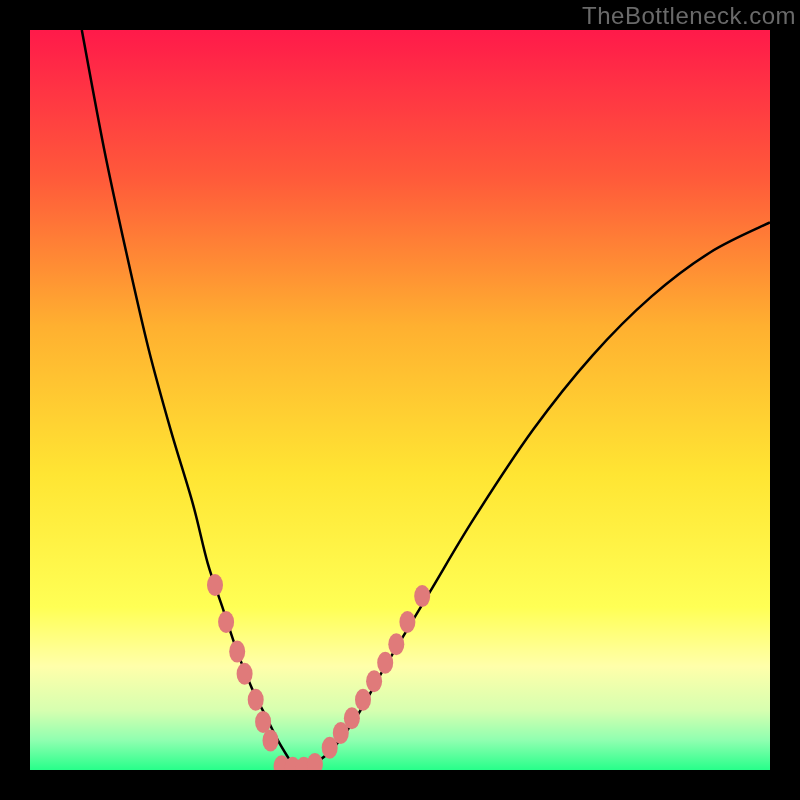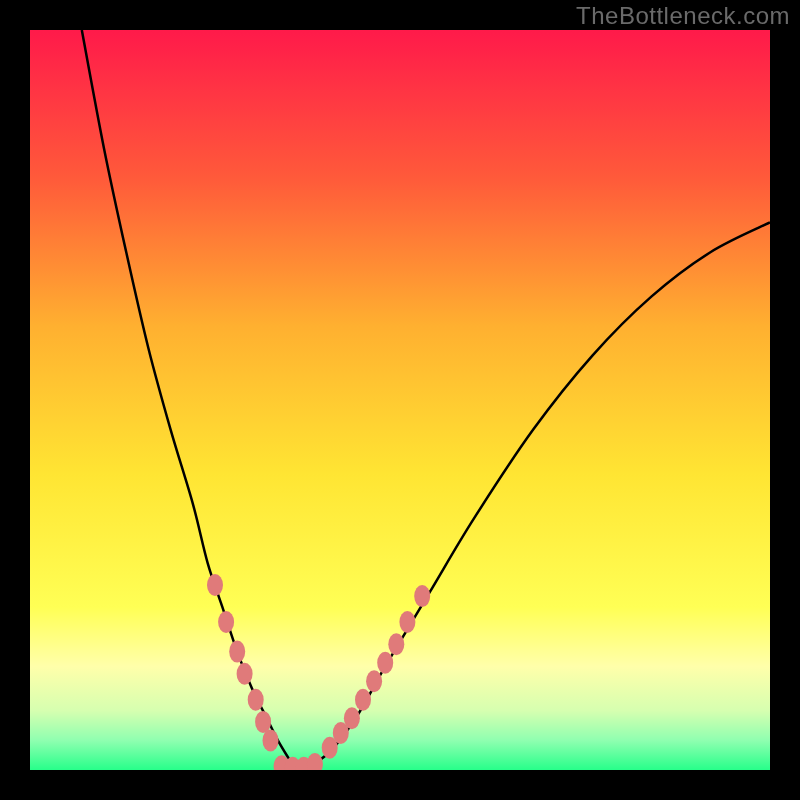--- a/index.html
+++ b/index.html
@@ -12,21 +12,21 @@
   }
   .frame {
     position: relative;
     width: 800px;
     height: 800px;
     background: #000;
   }
   .watermark {
     position: absolute;
     top: 2px;
-    right: 10px;
+    right: 4px;
     font-family: Arial, Helvetica, sans-serif;
     font-size: 24px;
     font-weight: 500;
     color: #6a6a6a;
     letter-spacing: 0.5px;
     z-index: 10;
   }
   .plot {
     position: absolute;
     left: 30px;

